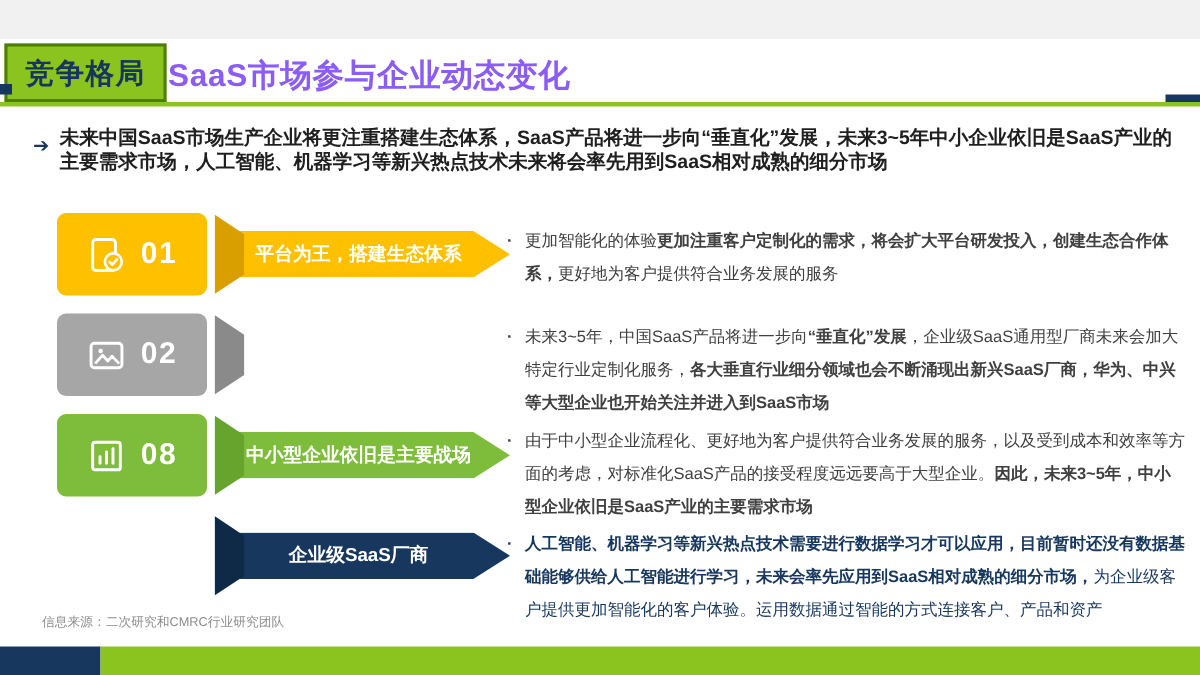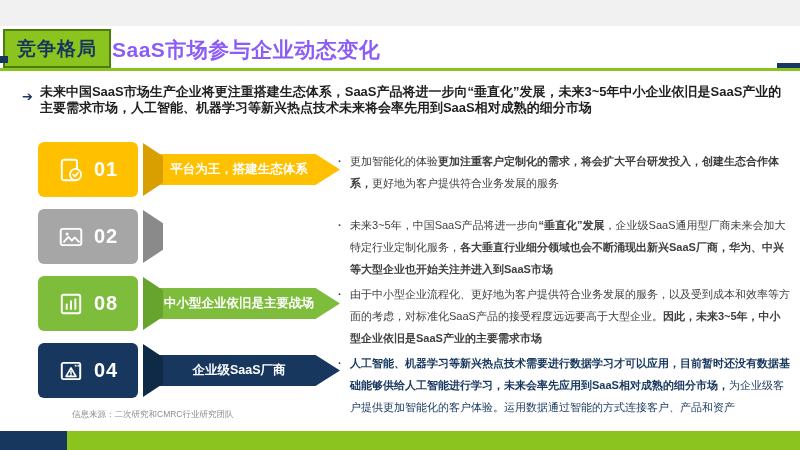--- a/index.html
+++ b/index.html
@@ -48,21 +48,21 @@
     display:flex;align-items:center;justify-content:center;
   }
   .banner span{color:#ffffff;font-size:12.5px;font-weight:bold;padding-right:14px;white-space:nowrap;}
   .detail{
     position:absolute;left:338px;width:452px;font-size:11px;line-height:22px;color:#404040;
     padding-left:12px;box-sizing:border-box;
   }
   .detail .dot{position:absolute;left:0;top:0;font-weight:bold;}
   .detail span.b{font-weight:bold;}
   
-  .source{position:absolute;left:28px;top:409px;font-size:8.5px;color:#8c8c8c;margin-left:44px;}
+  .source{position:absolute;left:28px;top:409px;font-size:8.5px;color:#8c8c8c;}
   .bottom-bar-navy{position:absolute;left:0;top:431px;width:67px;height:19px;background:#17375e;}
   .bottom-bar-green{position:absolute;left:67px;top:431px;width:733px;height:19px;background:#8bc31f;}
 </style>
 </head>
 <body>
 
 <div class="top-strip"></div>
 
 <div class="tag-box">
   <span>竞争格局</span>
@@ -133,33 +133,20 @@
   <div class="detail" style="top: 7px; color: rgb(64, 64, 64);">
     <span class="dot">·</span><span><span>由于中小型企业流程化、更好地为客户提供符合业务发展的服务，以及受到成本和效率等方面的考虑，对标准化SaaS产品的接受程度远远要高于大型企业。</span><span class="b">因此，未来3~5年，中小型企业依旧是SaaS产业的主要需求市场</span></span>
   </div>
 </div>
 
 <div class="row" style="top: 343px; --bg: #17375E; --fold: #0E2A47;">
   <div class="banner">
     <span>企业级SaaS厂商</span>
   </div>
   <div class="fold"></div>
-  <div class="num-box">
-    <span>
-      <svg width="26" height="26" viewBox="0 0 24 24">
-        <rect x="3.5" y="4.5" width="17" height="15" rx="1.5" fill="none" stroke="#ffffff" stroke-width="1.8"></rect>
-        <rect x="15.5" y="6.3" width="1.6" height="1.6" fill="#ffffff"></rect>
-        <rect x="18" y="6.3" width="1.6" height="1.6" fill="#ffffff"></rect>
-        <path d="M12 9.2 L16.6 17 H7.4 Z" fill="none" stroke="#ffffff" stroke-width="1.5" stroke-linejoin="round"></path>
-        <path d="M12 12 v2.2" stroke="#ffffff" stroke-width="1.4" stroke-linecap="round"></path>
-        <circle cx="12" cy="15.7" r="0.8" fill="#ffffff"></circle>
-      </svg>
-    </span>
-    <span class="num">04</span>
-  </div>
   <div class="detail" style="top: 9px; color: rgb(23, 55, 94);">
     <span class="dot">·</span><span><span class="b">人工智能、机器学习等新兴热点技术需要进行数据学习才可以应用，目前暂时还没有数据基础能够供给人工智能进行学习，未来会率先应用到SaaS相对成熟的细分市场，</span><span>为企业级客户提供更加智能化的客户体验。运用数据通过智能的方式连接客户、产品和资产</span></span>
   </div>
 </div>
 
 <div class="source">信息来源：二次研究和CMRC行业研究团队</div>
 <div class="bottom-bar-navy"></div>
 <div class="bottom-bar-green"></div>
 
 </body></html>

